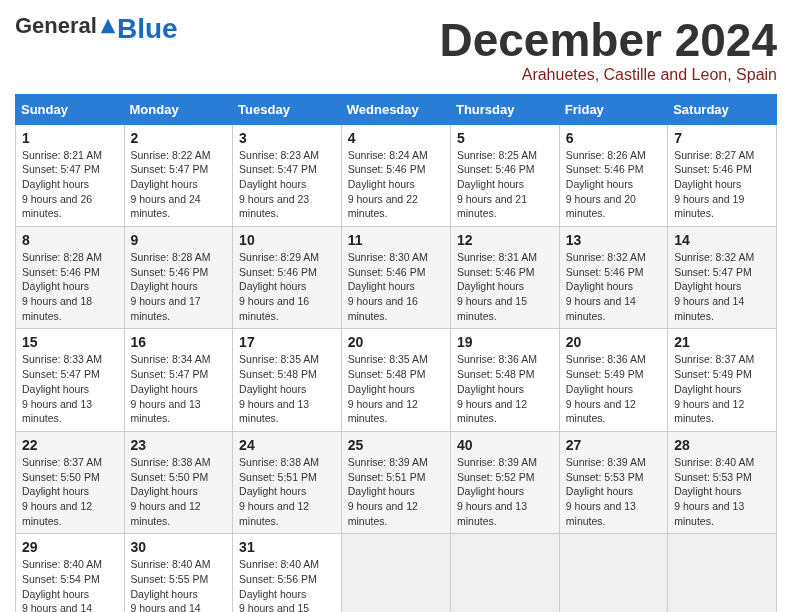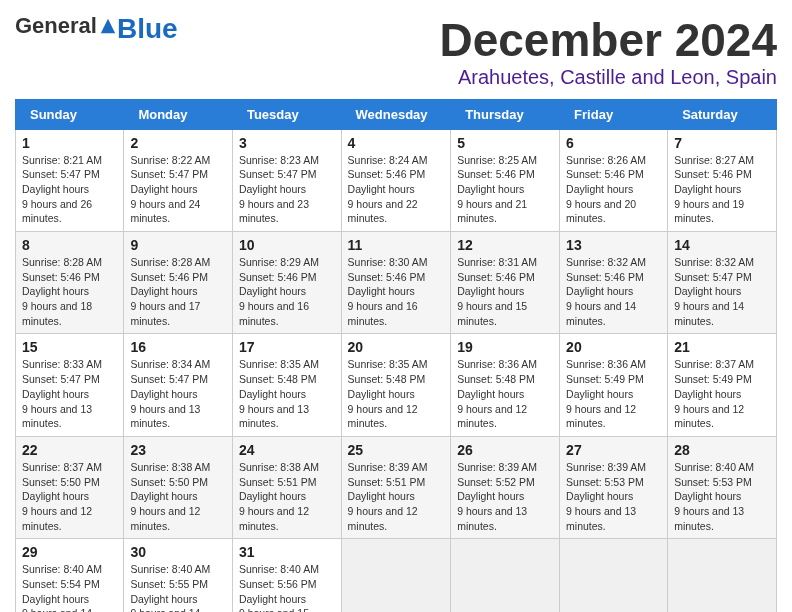--- a/index.html
+++ b/index.html
@@ -46,32 +46,32 @@
     .title-area {
       text-align: right;
     }
     .month-title {
       font-size: 46px;
       font-weight: bold;
       color: #333;
       line-height: 1.1;
     }
     .location-title {
-      font-size: 20px;
-      color: #4c1d95;
+      font-size: 16px;
+      color: #7f1d1d;
     }
     .calendar-table {
       width: 100%;
       border-collapse: collapse;
       font-size: 11px;
     }
     .calendar-table th {
       background-color: #2a7dd6;
       color: white;
-      padding: 7px 14px;
+      padding: 7px 5px;
       text-align: left;
       font-size: 13px;
       font-weight: bold;
       border: 1px solid #2a7dd6;
     }
     .calendar-table td {
       border: 1px solid #ccc;
       padding: 5px 6px;
       vertical-align: top;
       width: 110px;
@@ -230,21 +230,21 @@
         </td>
         <td>
           <span class="day-number">24</span>
           <div class="day-info">Sunrise: 8:38 AM<br>Sunset: 5:51 PM<br>Daylight hours<br>9 hours and 12 minutes.</div>
         </td>
         <td>
           <span class="day-number">25</span>
           <div class="day-info">Sunrise: 8:39 AM<br>Sunset: 5:51 PM<br>Daylight hours<br>9 hours and 12 minutes.</div>
         </td>
         <td>
-          <span class="day-number">26</span>
+          <span class="day-number">40</span>
           <div class="day-info">Sunrise: 8:39 AM<br>Sunset: 5:52 PM<br>Daylight hours<br>9 hours and 13 minutes.</div>
         </td>
         <td>
           <span class="day-number">27</span>
           <div class="day-info">Sunrise: 8:39 AM<br>Sunset: 5:53 PM<br>Daylight hours<br>9 hours and 13 minutes.</div>
         </td>
         <td>
           <span class="day-number">28</span>
           <div class="day-info">Sunrise: 8:40 AM<br>Sunset: 5:53 PM<br>Daylight hours<br>9 hours and 13 minutes.</div>
         </td>

